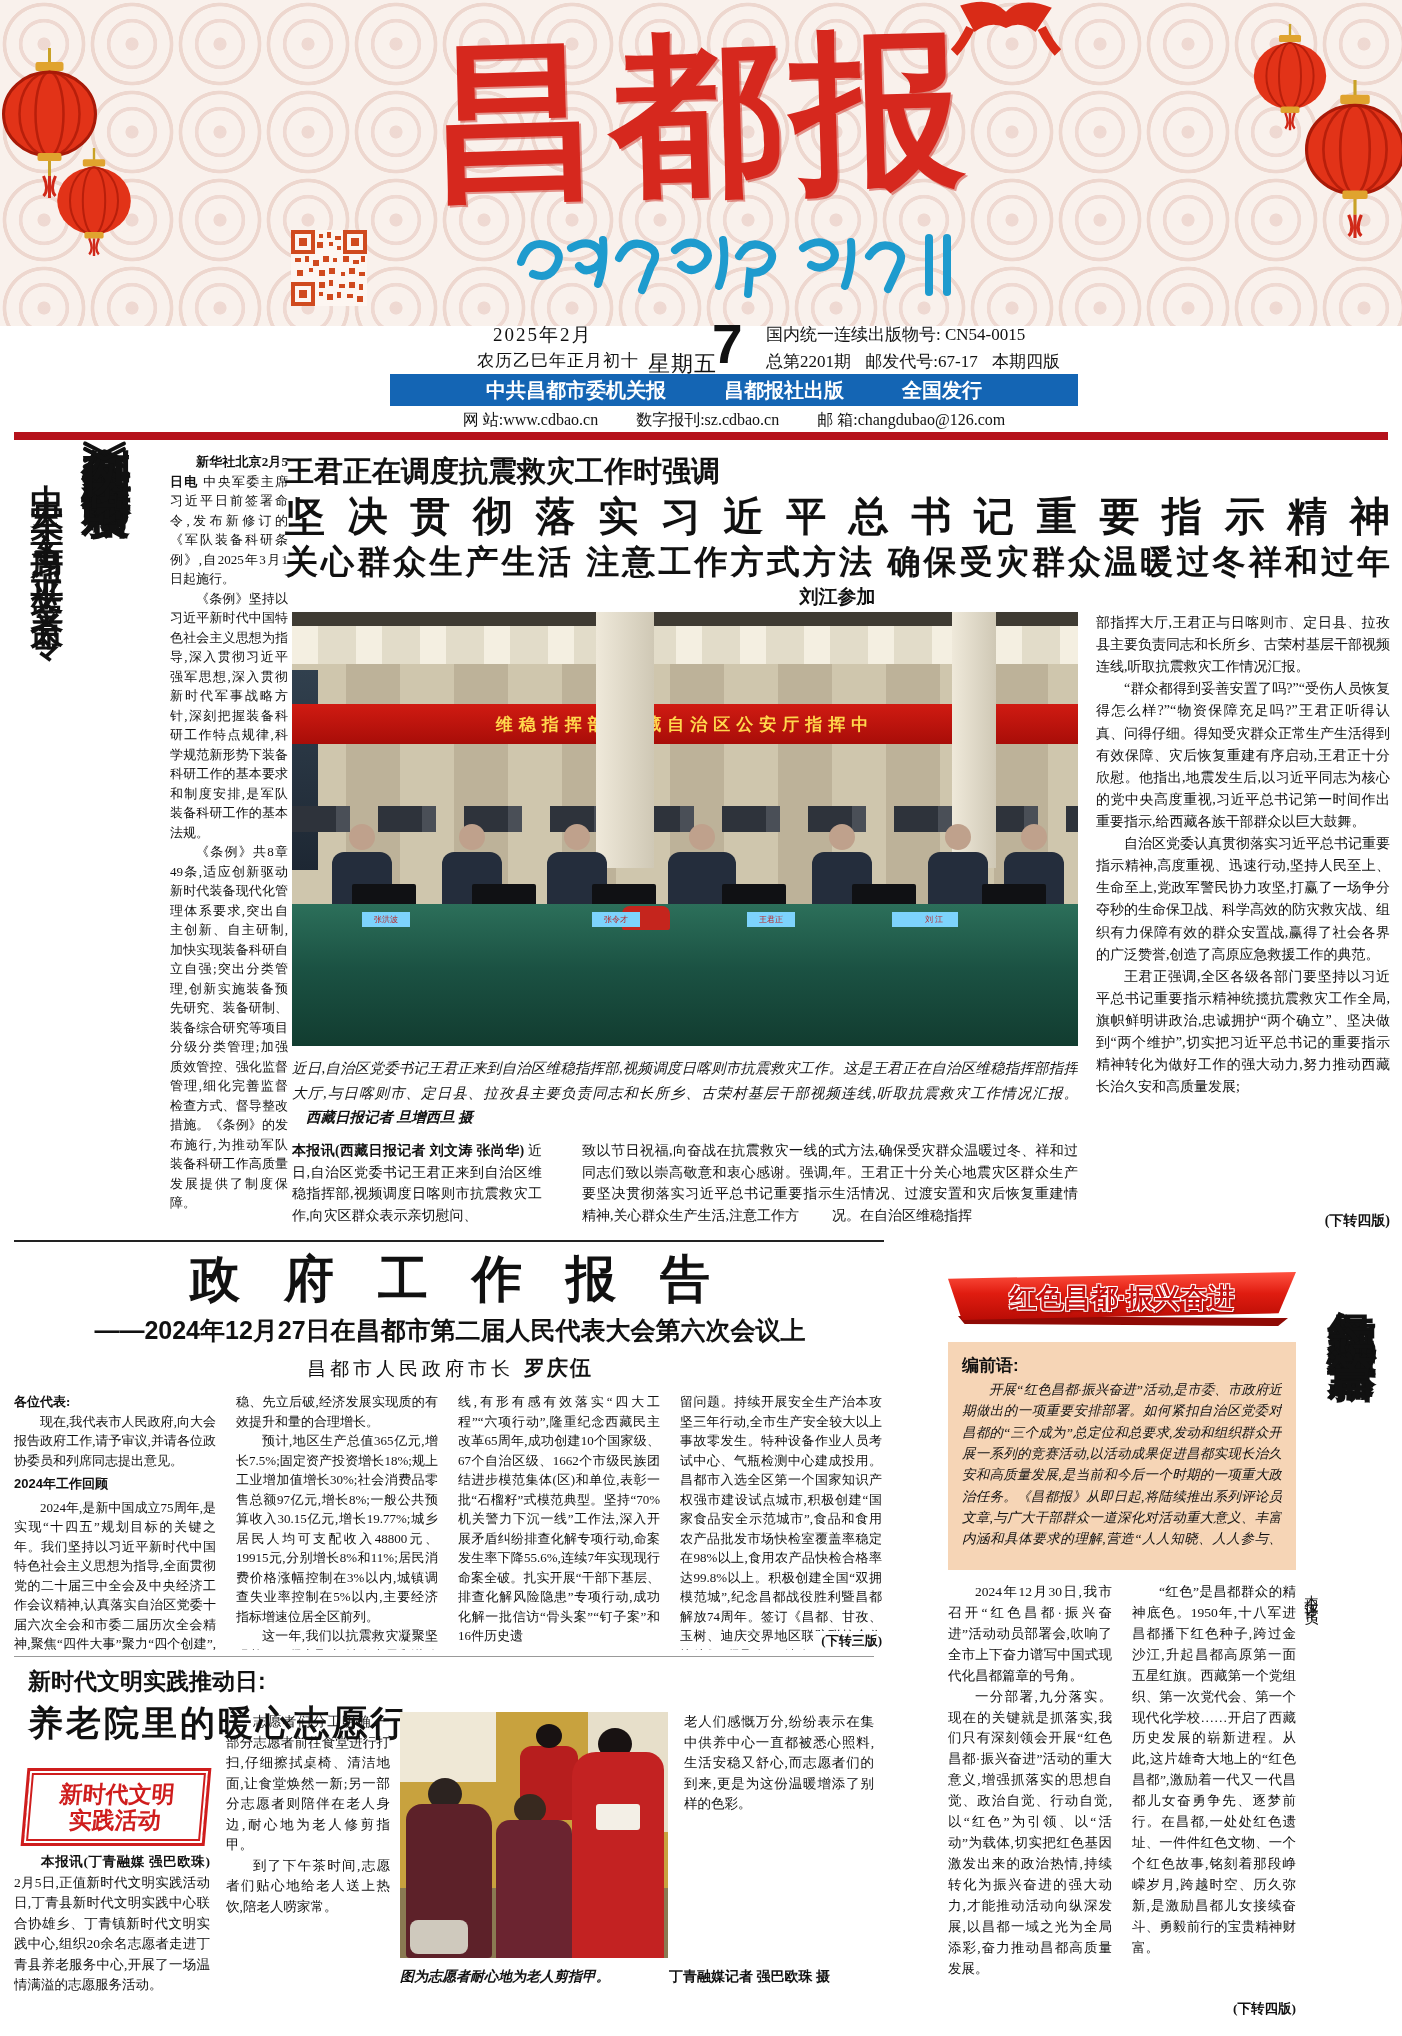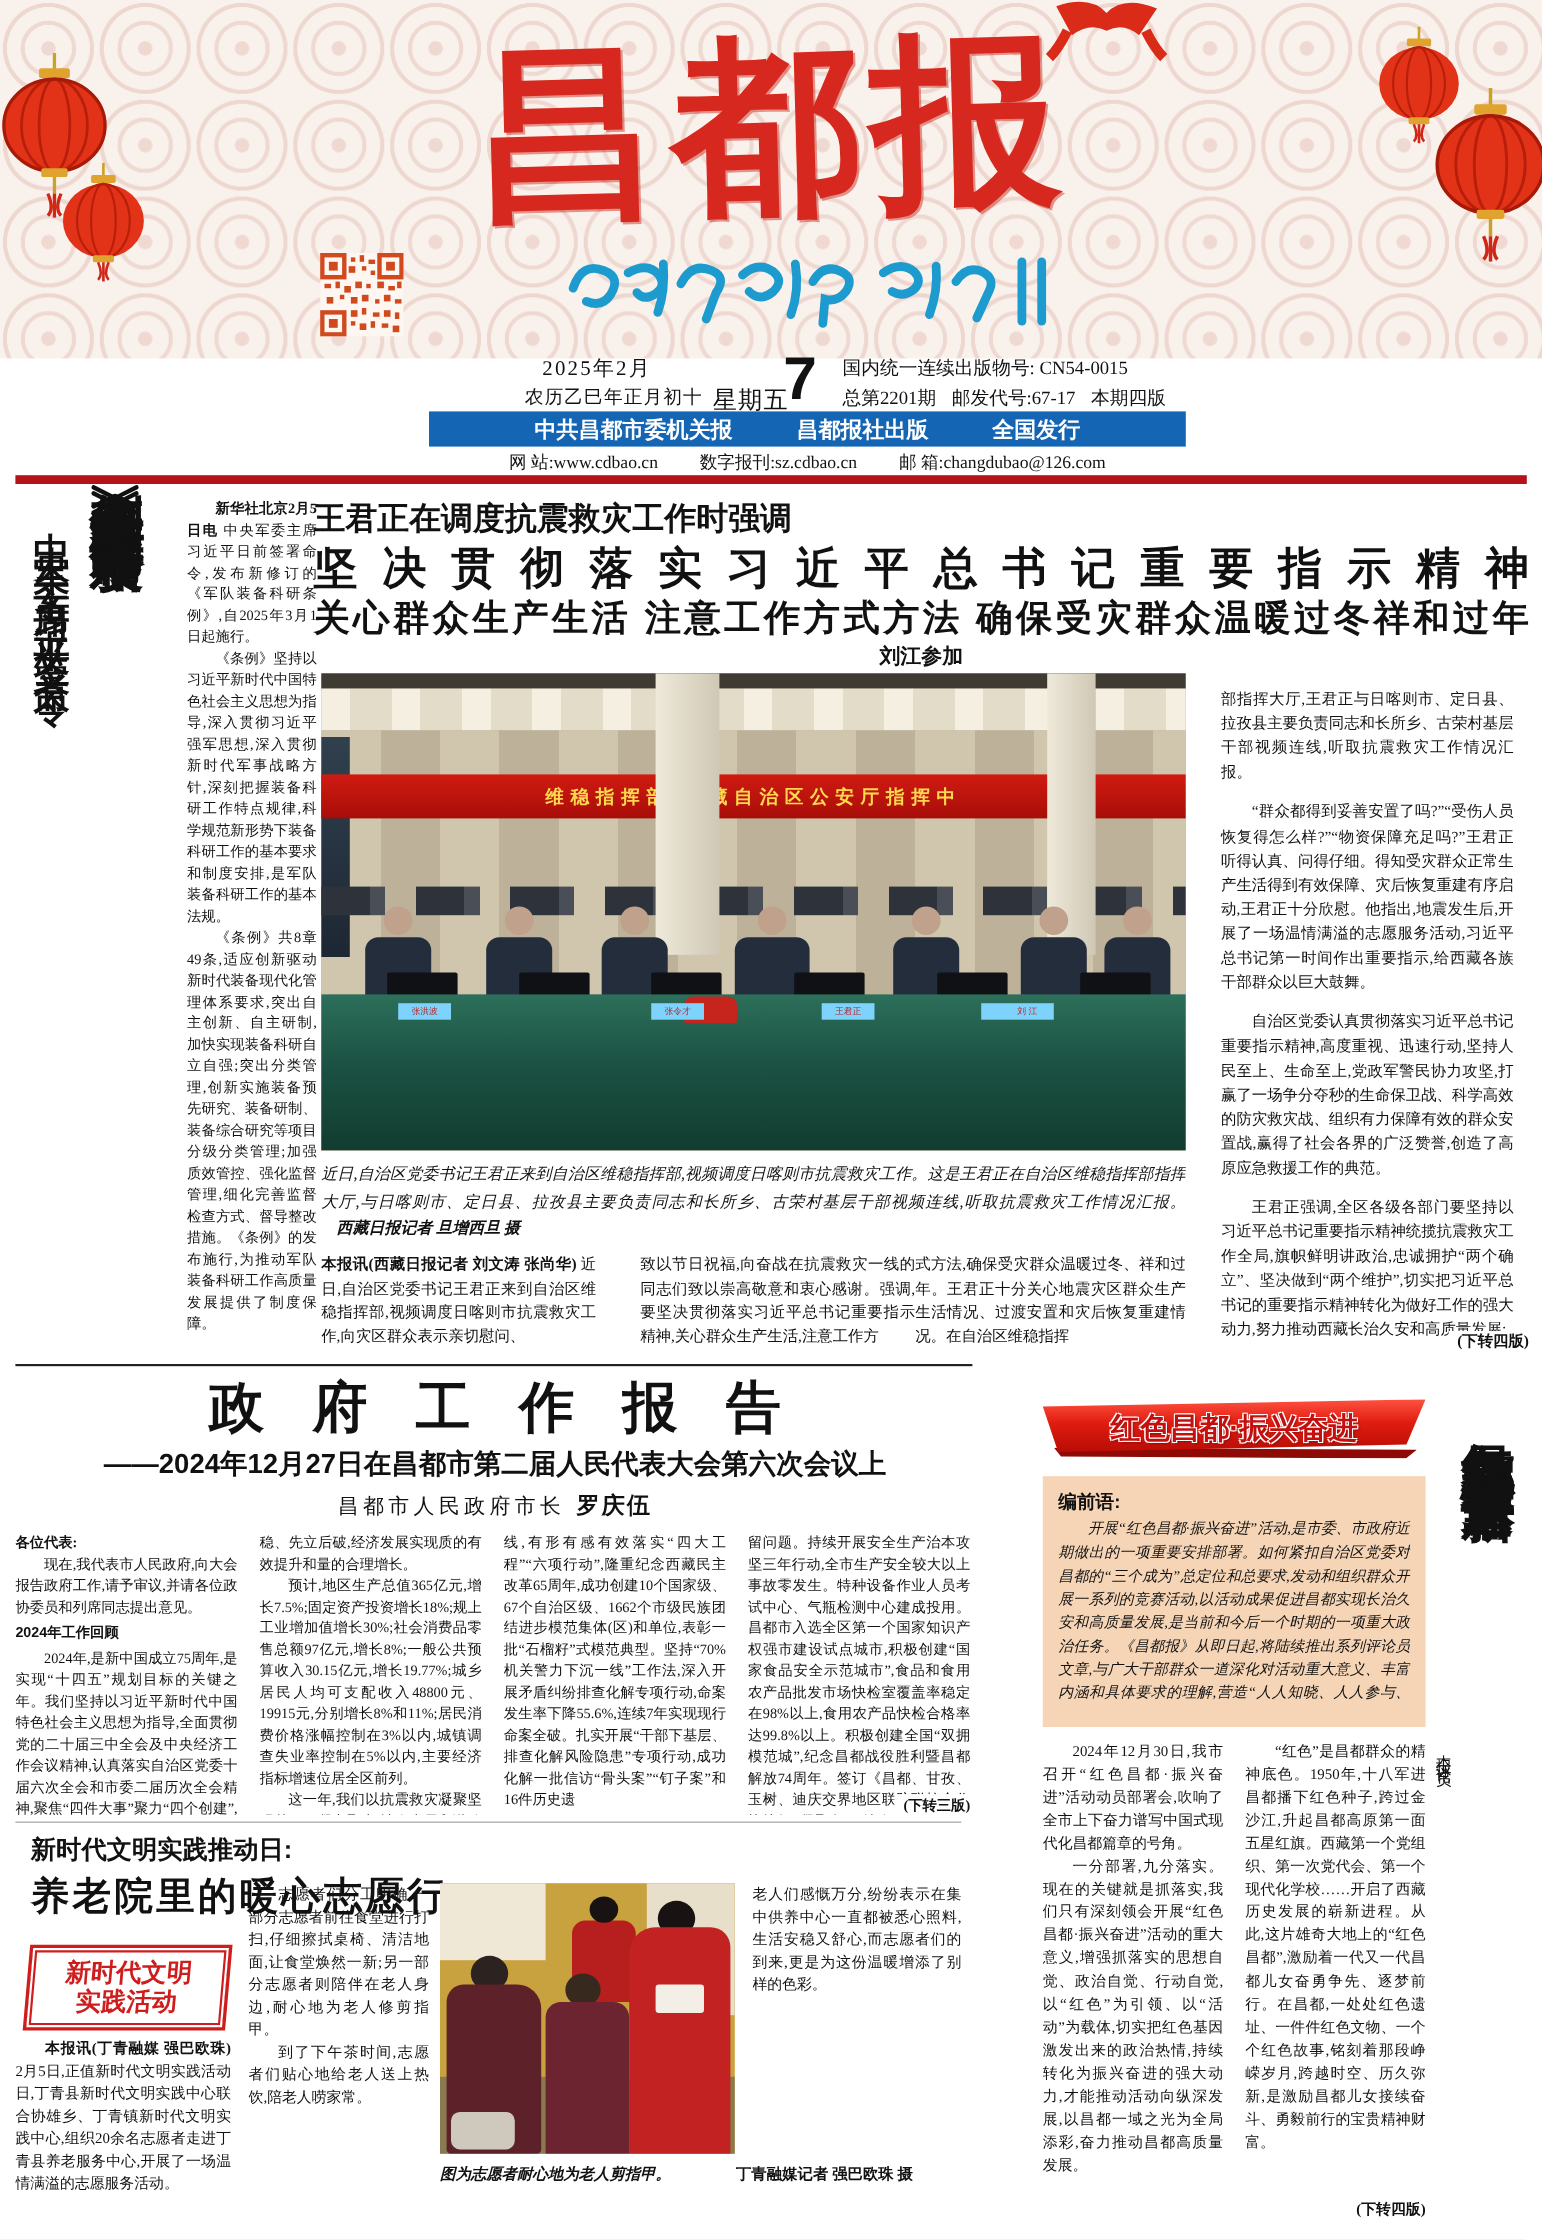--- a/index.html
+++ b/index.html
@@ -77,21 +77,21 @@
     font-size:8px;line-height:15px;text-align:center;}
   .nc1{left:70px;}.nc2{left:300px;}.nc3{left:455px;}.nc4{left:600px;padding-left:18px;}
 
   .ms-caption{left:292px;top:1056px;width:786px;height:76px;font-size:14.5px;line-height:1.7;font-style:italic;}
   .ms-credit{font-weight:bold;margin-left:14px;white-space:nowrap;}
   .ms-c{top:1140px;height:92px;font-size:14px;line-height:1.55;}
   .msc1{left:292px;width:250px;}
   .msc2{left:582px;width:250px;}
   .msc3{left:832px;width:246px;}
   .ms-right{left:1096px;top:612px;width:294px;height:620px;font-size:14px;line-height:1.58;}
-  .ms-right p{margin:14px;text-indent:2em;}
+  .ms-right p{margin:0;text-indent:2em;}
   .jump{position:absolute;bottom:0;right:0;background:#fff;padding-left:8px;font-weight:bold;}
 
   
   .divider1{left:14px;top:1240px;width:870px;height:2px;background:#222;}
   .rp-title{left:14px;top:1246px;width:872px;text-align:center;font-size:50px;font-weight:bold;
     letter-spacing:44px;text-indent:44px;}
   .rp-sub{left:14px;top:1314px;width:872px;text-align:center;font-size:25px;font-weight:bold;}
   .rp-byline{left:14px;top:1354px;width:872px;text-align:center;font-size:19px;letter-spacing:4px;}
   .rp-name{font-weight:bold;font-size:21px;margin-left:10px;letter-spacing:2px;}
   .rp-col{top:1392px;height:258px;width:202px;font-size:13px;line-height:1.5;}
@@ -367,21 +367,21 @@
   </div>
   <div class="abs ms-c msc1 just hidden-overflow">
     <span class="lead">本报讯(西藏日报记者 刘文涛 张尚华)</span>
     <span>近日,自治区党委书记王君正来到自治区维稳指挥部,视频调度日喀则市抗震救灾工作,向灾区群众表示亲切慰问、</span>
   </div>
   <div class="abs ms-c msc2 just hidden-overflow">致以节日祝福,向奋战在抗震救灾一线的同志们致以崇高敬意和衷心感谢。强调,要坚决贯彻落实习近平总书记重要指示精神,关心群众生产生活,注意工作方</div>
   <div class="abs ms-c msc3 just hidden-overflow">式方法,确保受灾群众温暖过冬、祥和过年。王君正十分关心地震灾区群众生产生活情况、过渡安置和灾后恢复重建情况。在自治区维稳指挥</div>
 
   <div class="abs ms-right just hidden-overflow">
     <p style="text-indent:0;">部指挥大厅,王君正与日喀则市、定日县、拉孜县主要负责同志和长所乡、古荣村基层干部视频连线,听取抗震救灾工作情况汇报。</p>
-    <p>“群众都得到妥善安置了吗?”“受伤人员恢复得怎么样?”“物资保障充足吗?”王君正听得认真、问得仔细。得知受灾群众正常生产生活得到有效保障、灾后恢复重建有序启动,王君正十分欣慰。他指出,地震发生后,开展了一场温情满溢的志愿服务活动,习近平总书记第一时间作出重要指示,给西藏各族干部群众以巨大鼓舞。</p>
+    <p>“群众都得到妥善安置了吗?”“受伤人员恢复得怎么样?”“物资保障充足吗?”王君正听得认真、问得仔细。得知受灾群众正常生产生活得到有效保障、灾后恢复重建有序启动,王君正十分欣慰。他指出,地震发生后,以习近平同志为核心的党中央高度重视,习近平总书记第一时间作出重要指示,给西藏各族干部群众以巨大鼓舞。</p>
     <p>自治区党委认真贯彻落实习近平总书记重要指示精神,高度重视、迅速行动,坚持人民至上、生命至上,党政军警民协力攻坚,打赢了一场争分夺秒的生命保卫战、科学高效的防灾救灾战、组织有力保障有效的群众安置战,赢得了社会各界的广泛赞誉,创造了高原应急救援工作的典范。</p>
     <p>王君正强调,全区各级各部门要坚持以习近平总书记重要指示精神统揽抗震救灾工作全局,旗帜鲜明讲政治,忠诚拥护“两个确立”、坚决做到“两个维护”,切实把习近平总书记的重要指示精神转化为做好工作的强大动力,努力推动西藏长治久安和高质量发展;</p>
     <span class="jump">(下转四版)</span>
   </div>
 
   <div class="abs divider1"></div>
   <div class="abs rp-title sans">政府工作报告</div>
   <div class="abs rp-sub sans">——2024年12月27日在昌都市第二届人民代表大会第六次会议上</div>
   <div class="abs rp-byline">
     <span>昌都市人民政府市长</span><span class="rp-name">罗庆伍</span>

